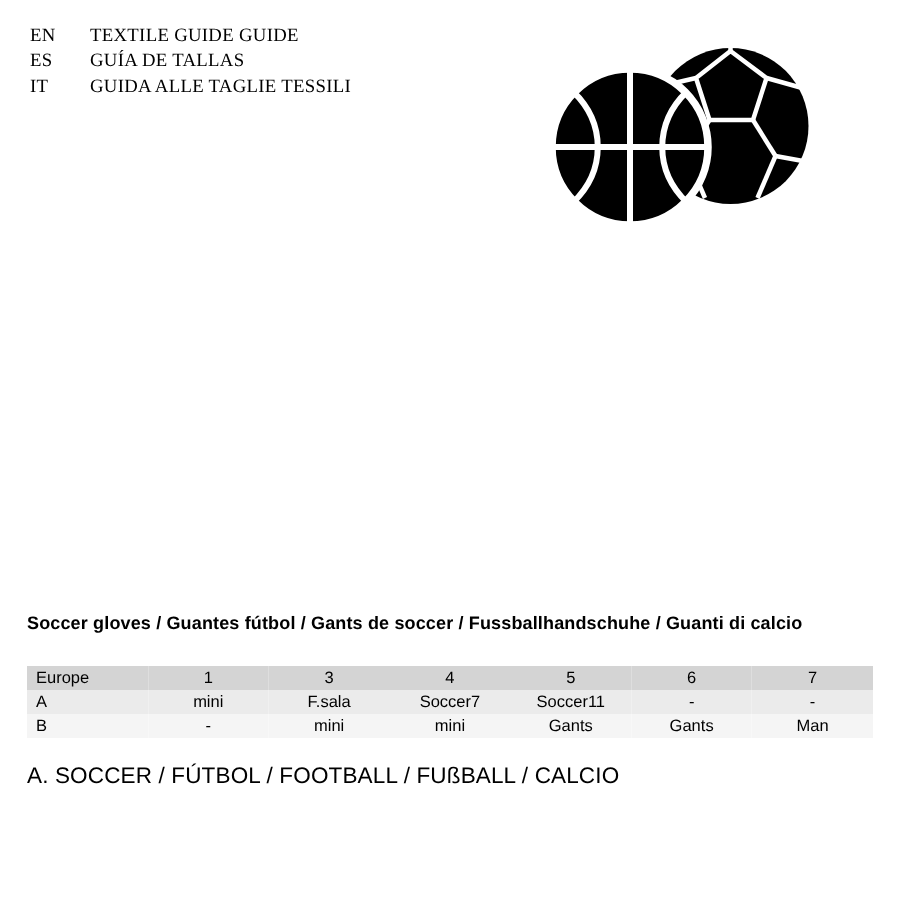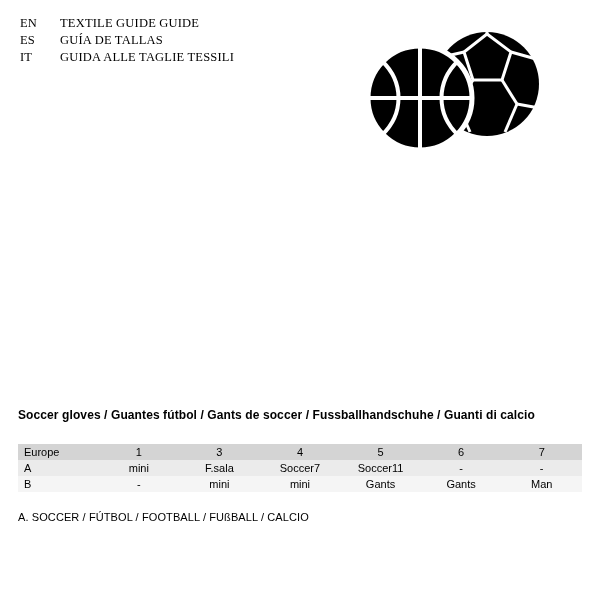--- a/index.html
+++ b/index.html
@@ -94,21 +94,21 @@
     padding-left: 6px;
   }
 
   .notes {
     position: absolute;
     left: 18px;
     top: 510px;
     width: 564px;
   }
   .note-line {
-    font-size: 11px;
+    font-size: 15px;
     line-height: 15px;
     letter-spacing: 0.1px;
   }
 </style>
 </head>
 <body>
 
 <div class="lang-block">
 
   <div class="lang-row">

